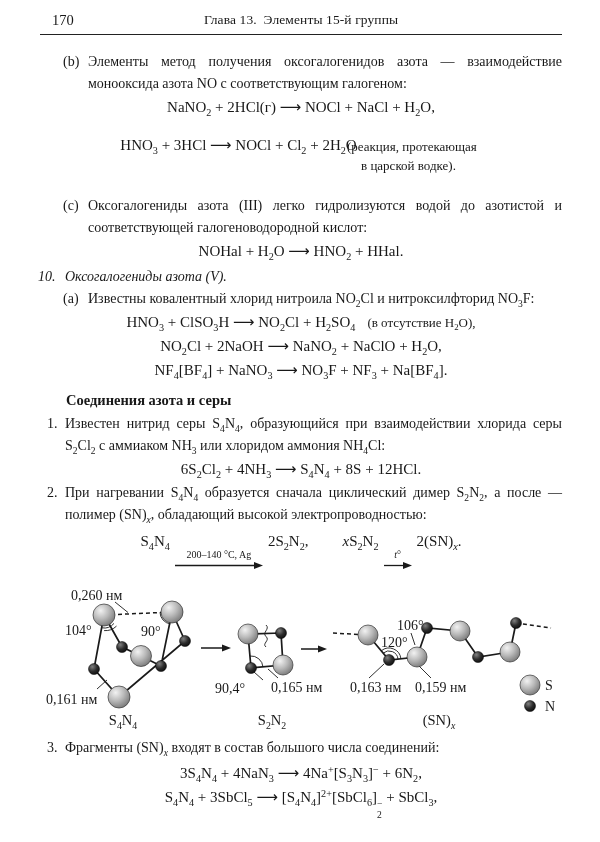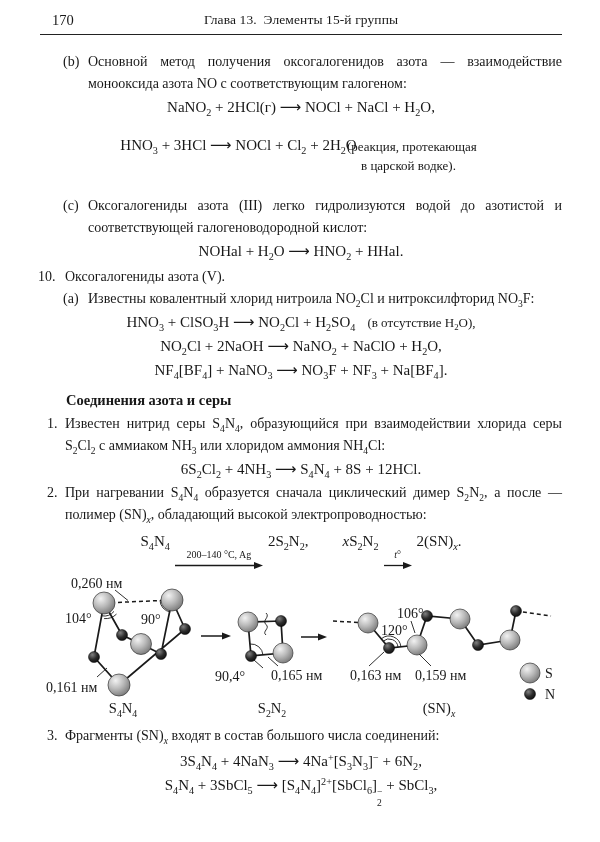--- a/index.html
+++ b/index.html
@@ -7,39 +7,39 @@
         font-family:"Liberation Serif",serif;color:#181818;}
   .header{position:relative;margin:0 38px 16px 40px;padding-top:12px;height:22px;
           border-bottom:1.6px solid #222;}
   .pagenum{position:absolute;left:12px;top:12px;font-size:14.5px;}
   .chapter{text-align:center;font-size:13.5px;letter-spacing:.1px;}
   .content{padding:0 38px 0 40px;}
   .para{display:flex;line-height:22px;font-size:14px;}
   .pl{flex:none;}
   .pt{flex:1;text-align:justify;}
   .ind-letter{margin-left:23px;}  .ind-letter .pl{width:25px;}
-  .ind-ten{margin-left:-2px;}     .ind-ten .pl{width:27px;}
+  .ind-ten{margin-left:-2px;font-style:italic;}     .ind-ten .pl{width:27px;}
   .ind-num{margin-left:7px;}      .ind-num .pl{width:18px;}
   .eq{text-align:center;font-size:15px;line-height:23px;margin:1px 0;}
   .eqrow{position:relative;margin:15px 0;min-height:42px;}
   .eqrow .eqmain{text-align:center;font-size:15px;line-height:23px;padding-right:125px;}
   .sidenote{position:absolute;left:307px;top:3px;width:200px;font-size:13px;line-height:19px;}
   .sidenote .l2{padding-left:14px;}
   .eqnote{font-size:13px;margin-left:12px;}
   sub,sup{font-size:68%;line-height:0;position:relative;vertical-align:baseline;}
   sub{top:.38em;} sup{top:-.5em;}
   .ss{display:inline-flex;flex-direction:column;font-size:64%;line-height:1.12;
       vertical-align:-.5em;text-align:left;}
   .rxarrow{display:inline-flex;flex-direction:column;align-items:center;
            vertical-align:-.8em;margin:0 5px;}
   .rxcond{font-size:10px;line-height:12px;white-space:nowrap;}
   .rxarrow svg{display:block;}
   .nshead{font-weight:bold;font-size:14.5px;line-height:22px;margin:7px 0 2px 26px;}
   .spacer4{height:4px;} .spacer2{height:2px;}
-  .diagram{position:relative;width:530px;height:150px;margin:3px 0 2px -5px;}
+  .diagram{position:relative;width:530px;height:150px;margin:15px 0 2px -5px;}
   .diagram .cap{position:absolute;width:64px;text-align:center;font-size:14.5px;top:127px;}
   .bond{stroke:#1a1a1a;stroke-width:1.7;fill:none;}
   .bdash{stroke:#1a1a1a;stroke-width:1.5;fill:none;stroke-dasharray:4 3;}
   .thin{stroke:#1a1a1a;stroke-width:.9;fill:none;}
   .diagram text{font-size:14px;font-family:"Liberation Serif",serif;fill:#181818;}
   .atomS{fill:url(#gS);stroke:#333;stroke-width:.7;}
   .atomN{fill:url(#gN);stroke:#000;stroke-width:.5;}
 </style>
 </head>
 <body>
@@ -48,21 +48,21 @@
 
   <div class="header">
     <span class="pagenum">170</span>
     <div class="chapter">Глава 13. Элементы 15-й группы</div>
   </div>
 
   <div class="content">
 
     <div class="para ind-letter">
       <span class="pl">(b)</span>
-      <span class="pt">Основной метод получения оксогалогенидов азота — взаимодействие монооксида азота NO с соответствующим галогеном:</span>
+      <span class="pt">Элементы метод получения оксогалогенидов азота — взаимодействие монооксида азота NO с соответствующим галогеном:</span>
     </div>
 
     <div class="eq">NaNO<sub>2</sub> + 2HCl(г) ⟶ NOCl + NaCl + H<sub>2</sub>O,</div>
 
     <div class="eqrow">
       <div class="eqmain">HNO<sub>3</sub> + 3HCl ⟶ NOCl + Cl<sub>2</sub> + 2H<sub>2</sub>O</div>
       <div class="sidenote">
         <div>(реакция, протекающая</div>
         <div class="l2">в царской водке).</div>
       </div>

